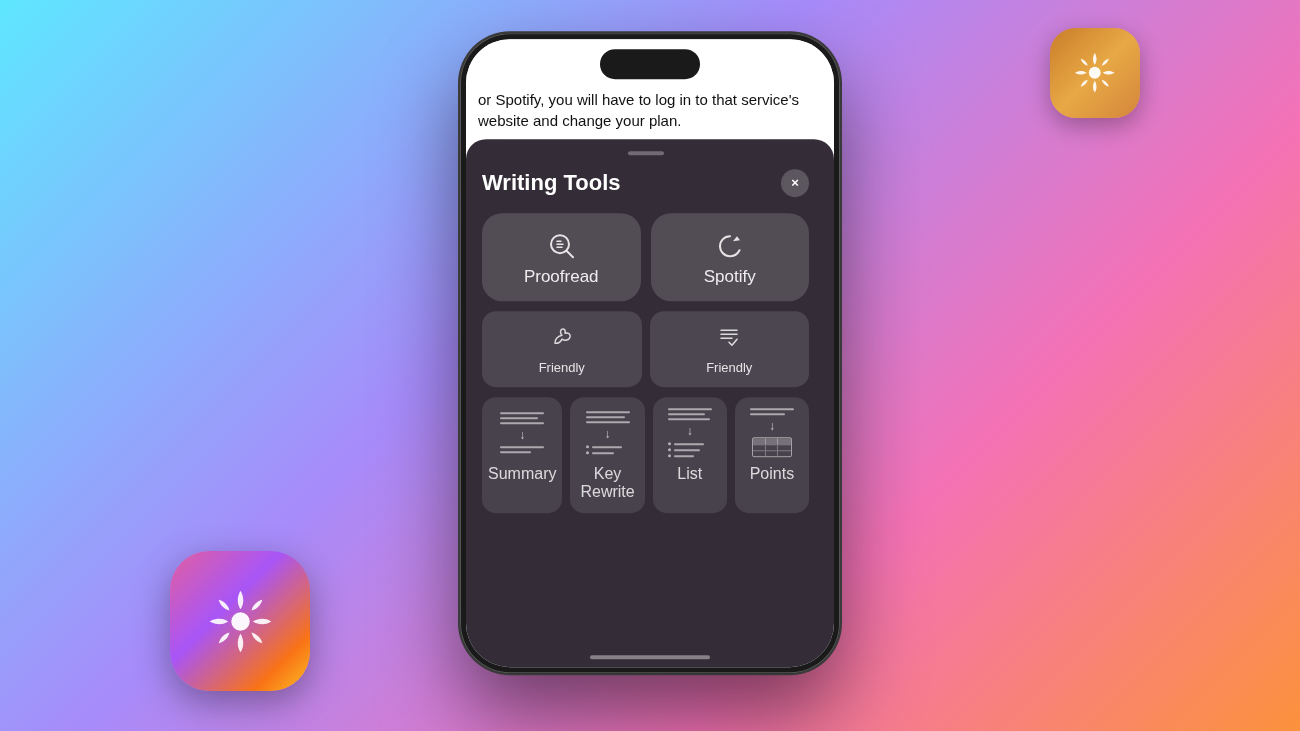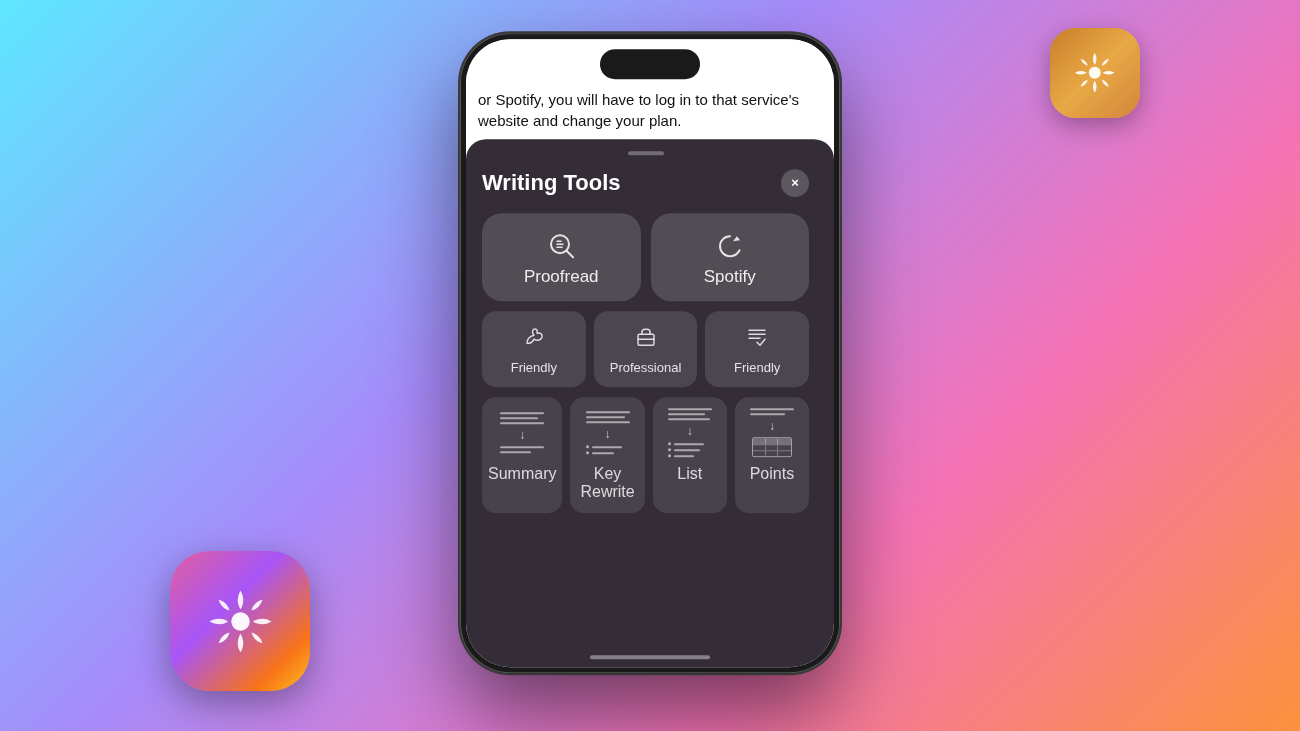--- a/index.html
+++ b/index.html
@@ -342,30 +342,20 @@
         <div class="tone-actions">
           <div class="action-btn-medium">
             <span class="btn-icon">
               <svg width="22" height="22" viewBox="0 0 22 22" fill="none" xmlns="http://www.w3.org/2000/svg">
                 <path d="M4 18 C4 14, 7 11, 11 10 C9 8, 9 5, 11 4 C13 3, 15 5, 14 8 C17 7, 20 9, 19 12 C18 15, 14 16, 11 14 C10 16, 8 18, 6 18Z" stroke="rgba(255,255,255,0.8)" stroke-width="1.5" fill="none" stroke-linejoin="round"></path>
               </svg>
             </span>
             <span class="btn-label">Friendly</span>
           </div>
 
-          <div class="action-btn-medium">
-            <span class="btn-icon">
-              <svg width="22" height="22" viewBox="0 0 22 22" fill="none" xmlns="http://www.w3.org/2000/svg">
-                <rect x="3" y="9" width="16" height="11" rx="1.5" stroke="rgba(255,255,255,0.8)" stroke-width="1.5" fill="none"></rect>
-                <path d="M7 9 L7 7 C7 5.3, 8.3 4, 10 4 L12 4 C13.7 4, 15 5.3, 15 7 L15 9" stroke="rgba(255,255,255,0.8)" stroke-width="1.5" fill="none"></path>
-                <line x1="3" y1="14" x2="19" y2="14" stroke="rgba(255,255,255,0.8)" stroke-width="1.5"></line>
-              </svg>
-            </span>
-            <span class="btn-label">Professional</span>
-          </div>
 
           <div class="action-btn-medium">
             <span class="btn-icon">
               <svg width="22" height="22" viewBox="0 0 22 22" fill="none" xmlns="http://www.w3.org/2000/svg">
                 <line x1="3" y1="5" x2="19" y2="5" stroke="rgba(255,255,255,0.8)" stroke-width="1.5" stroke-linecap="round"></line>
                 <line x1="3" y1="9" x2="19" y2="9" stroke="rgba(255,255,255,0.8)" stroke-width="1.5" stroke-linecap="round"></line>
                 <line x1="3" y1="13" x2="14" y2="13" stroke="rgba(255,255,255,0.8)" stroke-width="1.5" stroke-linecap="round"></line>
                 <path d="M11 17 L14 20 L19 14" stroke="rgba(255,255,255,0.8)" stroke-width="1.5" stroke-linecap="round" stroke-linejoin="round" fill="none"></path>
               </svg>
             </span>

